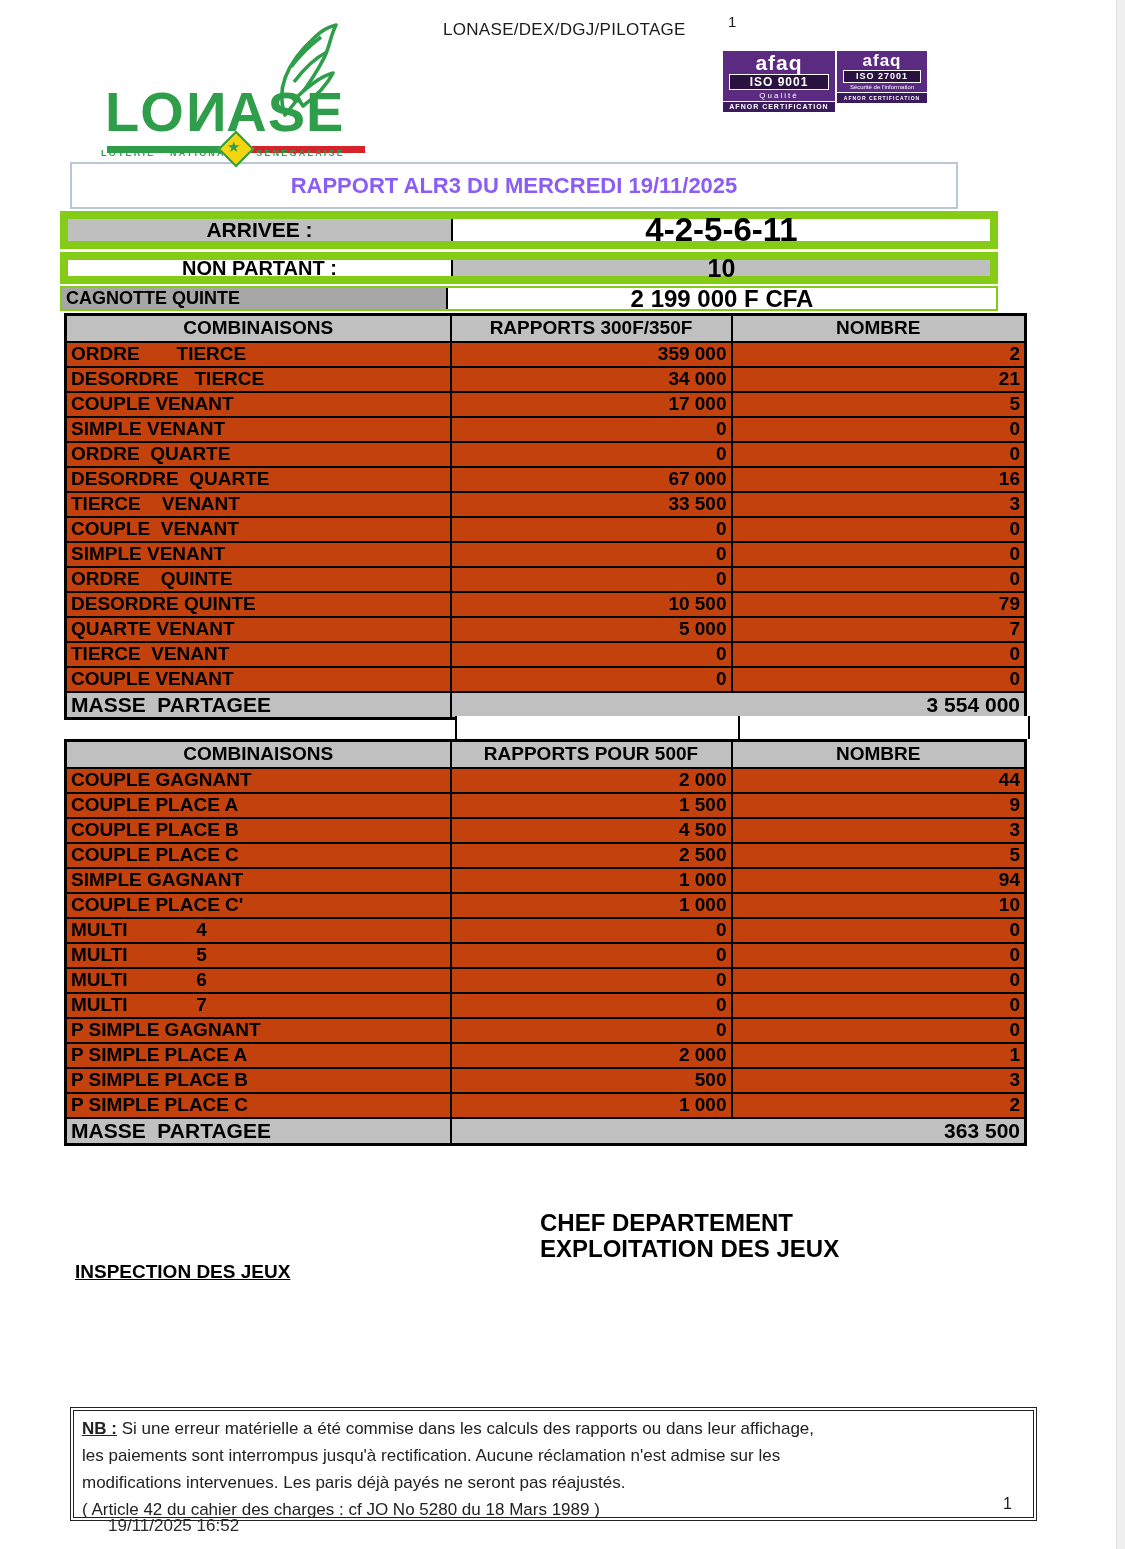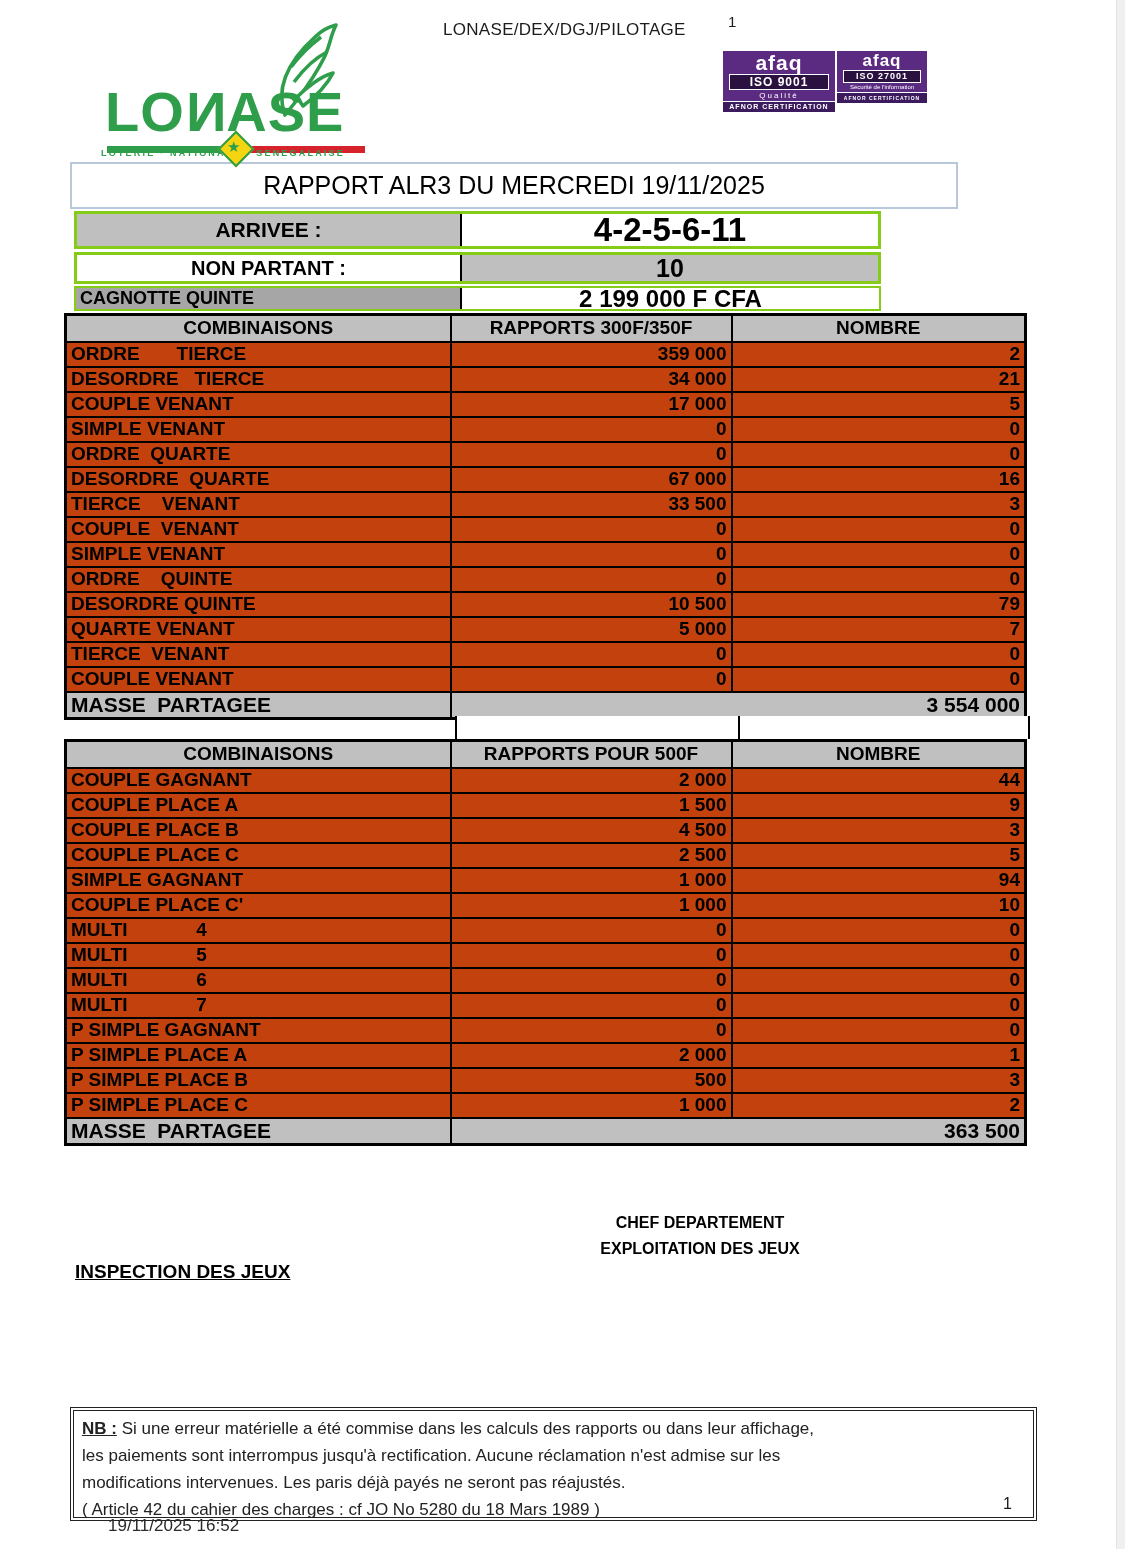--- a/index.html
+++ b/index.html
@@ -37,24 +37,24 @@
   .badge .isobox { border:1px solid #fff; background:#2a1140; font-weight:bold; font-size:12px; line-height:14px; margin:1px 2px; letter-spacing:1px; }
   .badge.b2 .isobox { font-size:9px; line-height:11px; }
   .badge .sub { font-size:8px; letter-spacing:2px; line-height:9px; }
   .badge.b2 .sub { font-size:6px; letter-spacing:0; line-height:7px; }
   .badge .cert { background:#3c1a5e; border-top:1px solid #fff; font-size:7px; font-weight:bold; letter-spacing:1px; margin:1px -4px 0 -4px; line-height:10px; }
   .badge.b2 .cert { font-size:5px; }
 
   
   .title-box { position:absolute; left:70px; top:162px; width:888px; height:47px; border:2px solid #b9c7da; background:#fff;
     display:flex; align-items:center; justify-content:center; }
-  .title-box .t { font-size:25px; font-weight:normal; color:#000000; letter-spacing:0; }
-
-  
-  .strip { position:absolute; left:74px; width:807px; display:flex; border:3px solid #84cc16; background:#fff; }
+  .title-box .t { font-size:22px; font-weight:bold; color:#8b5cf6; letter-spacing:0; }
+
+  
+  .strip { position:absolute; left:60px; width:938px; display:flex; border:8px solid #84cc16; background:#fff; }
   .strip .lab, .strip .val { display:flex; align-items:center; }
   .s-arrivee { top:211px; height:38px; }
   .s-arrivee .lab { width:385px; background:#bfbfbf; border-right:2px solid #000; justify-content:center; font-weight:bold; font-size:21px; }
   .s-arrivee .val { flex:1; justify-content:center; font-weight:bold; font-size:33px; }
   .s-nonpartant { top:252px; height:32px; }
   .s-nonpartant .lab { width:385px; background:#fff; border-right:2px solid #000; justify-content:center; font-weight:bold; font-size:20px; }
   .s-nonpartant .val { flex:1; justify-content:center; font-weight:bold; font-size:25px; background:#bfbfbf; }
   .s-cagnotte { top:286px; height:25px; border-width:2px; }
   .s-cagnotte .lab { width:386px; background:#a6a6a6; border-right:2px solid #000; justify-content:flex-start; padding-left:4px; font-weight:bold; font-size:18px; }
   .s-cagnotte .val { flex:1; justify-content:center; font-weight:bold; font-size:24px; }
@@ -69,21 +69,21 @@
   .tbl .c-num { text-align:right; padding-right:4px; }
   .tbl tr.masse td { background:#c0c0c0; height:27px; font-size:21px; }
 
   
   .tbl-gap { position:absolute; left:455px; top:716px; width:575px; height:23px; display:flex; }
   .tbl-gap .g { border-left:2px solid #000; background:#fff; }
   .tbl-gap .g1 { width:283px; }
   .tbl-gap .g2 { flex:1; border-right:2px solid #000; }
 
   
-  .chef { position:absolute; left:540px; top:1210px; width:320px; text-align:center; font-weight:bold; font-size:16px; line-height:26px; }
+  .chef { position:absolute; left:540px; top:1210px; width:320px; text-align:left; font-weight:bold; font-size:24px; line-height:26px; }
   .inspection { position:absolute; left:75px; top:1261px; font-weight:bold; font-size:19px; text-decoration:underline; }
 
   
   .nb-box { position:absolute; left:70px; top:1407px; width:967px; height:114px; border:4px double #222; padding:4px 8px; font-size:17px; color:#222; line-height:27px; }
   .nb-label { font-weight:bold; text-decoration:underline; }
 
   
   .foot-ts { position:absolute; left:108px; top:1516px; font-size:17px; color:#2b2b2b; }
   .foot-num { position:absolute; left:1003px; top:1495px; font-size:16px; color:#1c1c1c; }
 </style>

